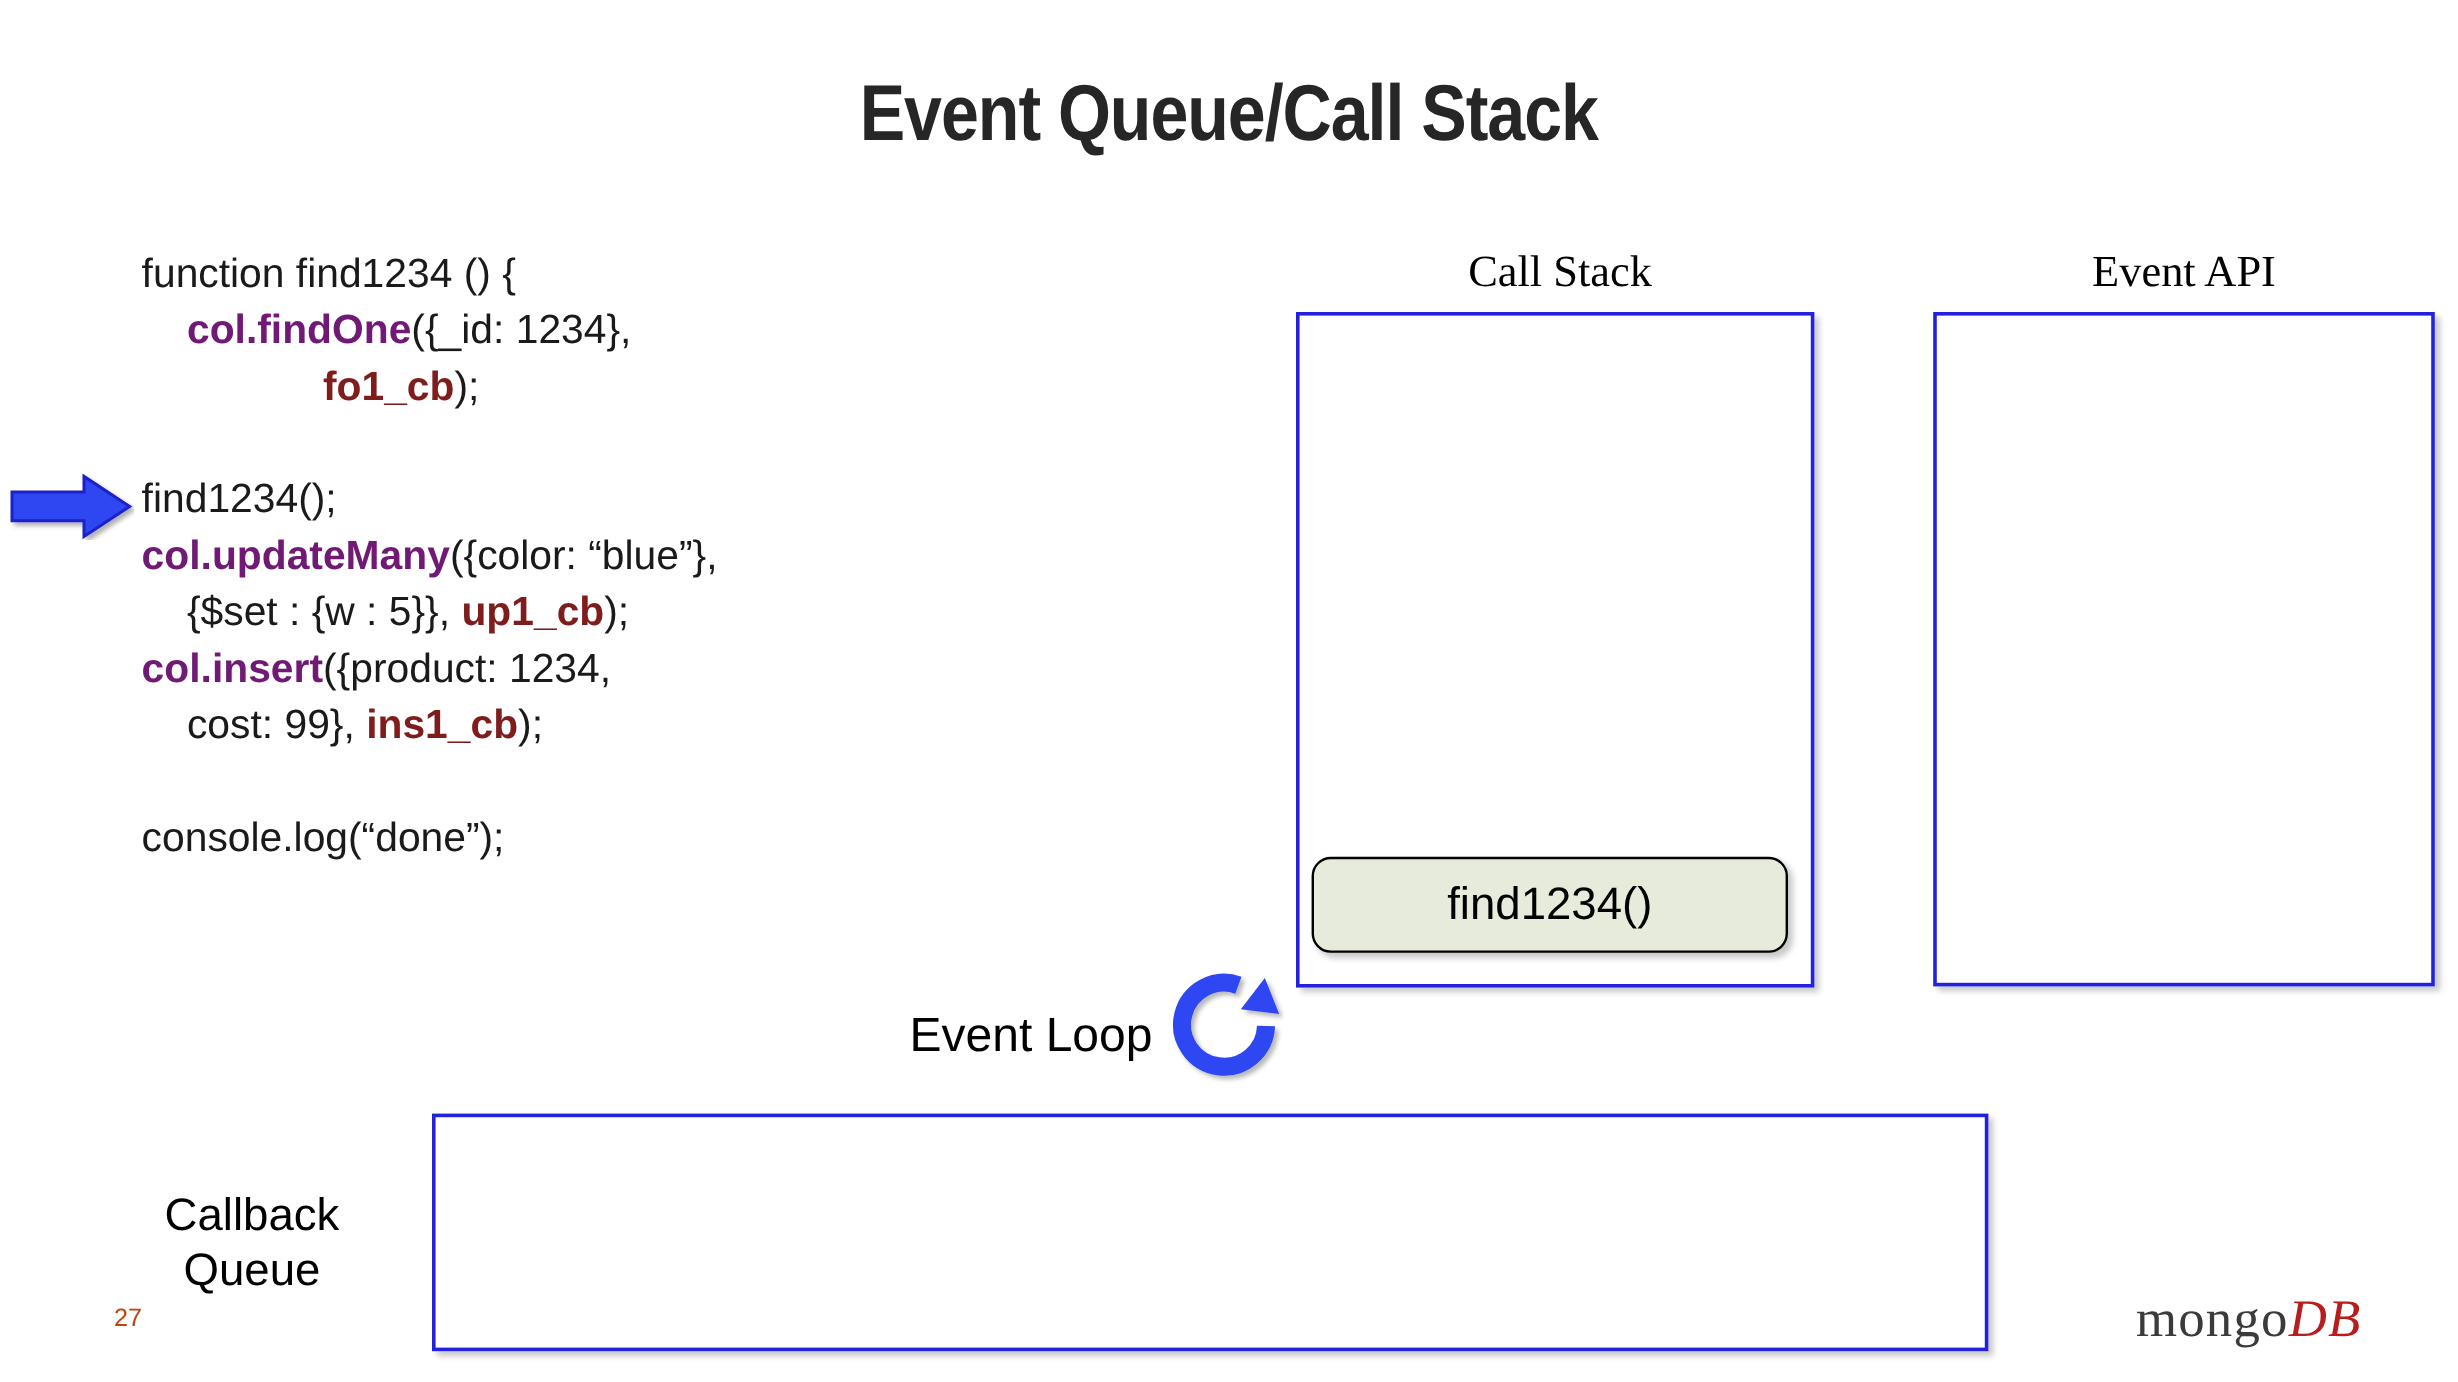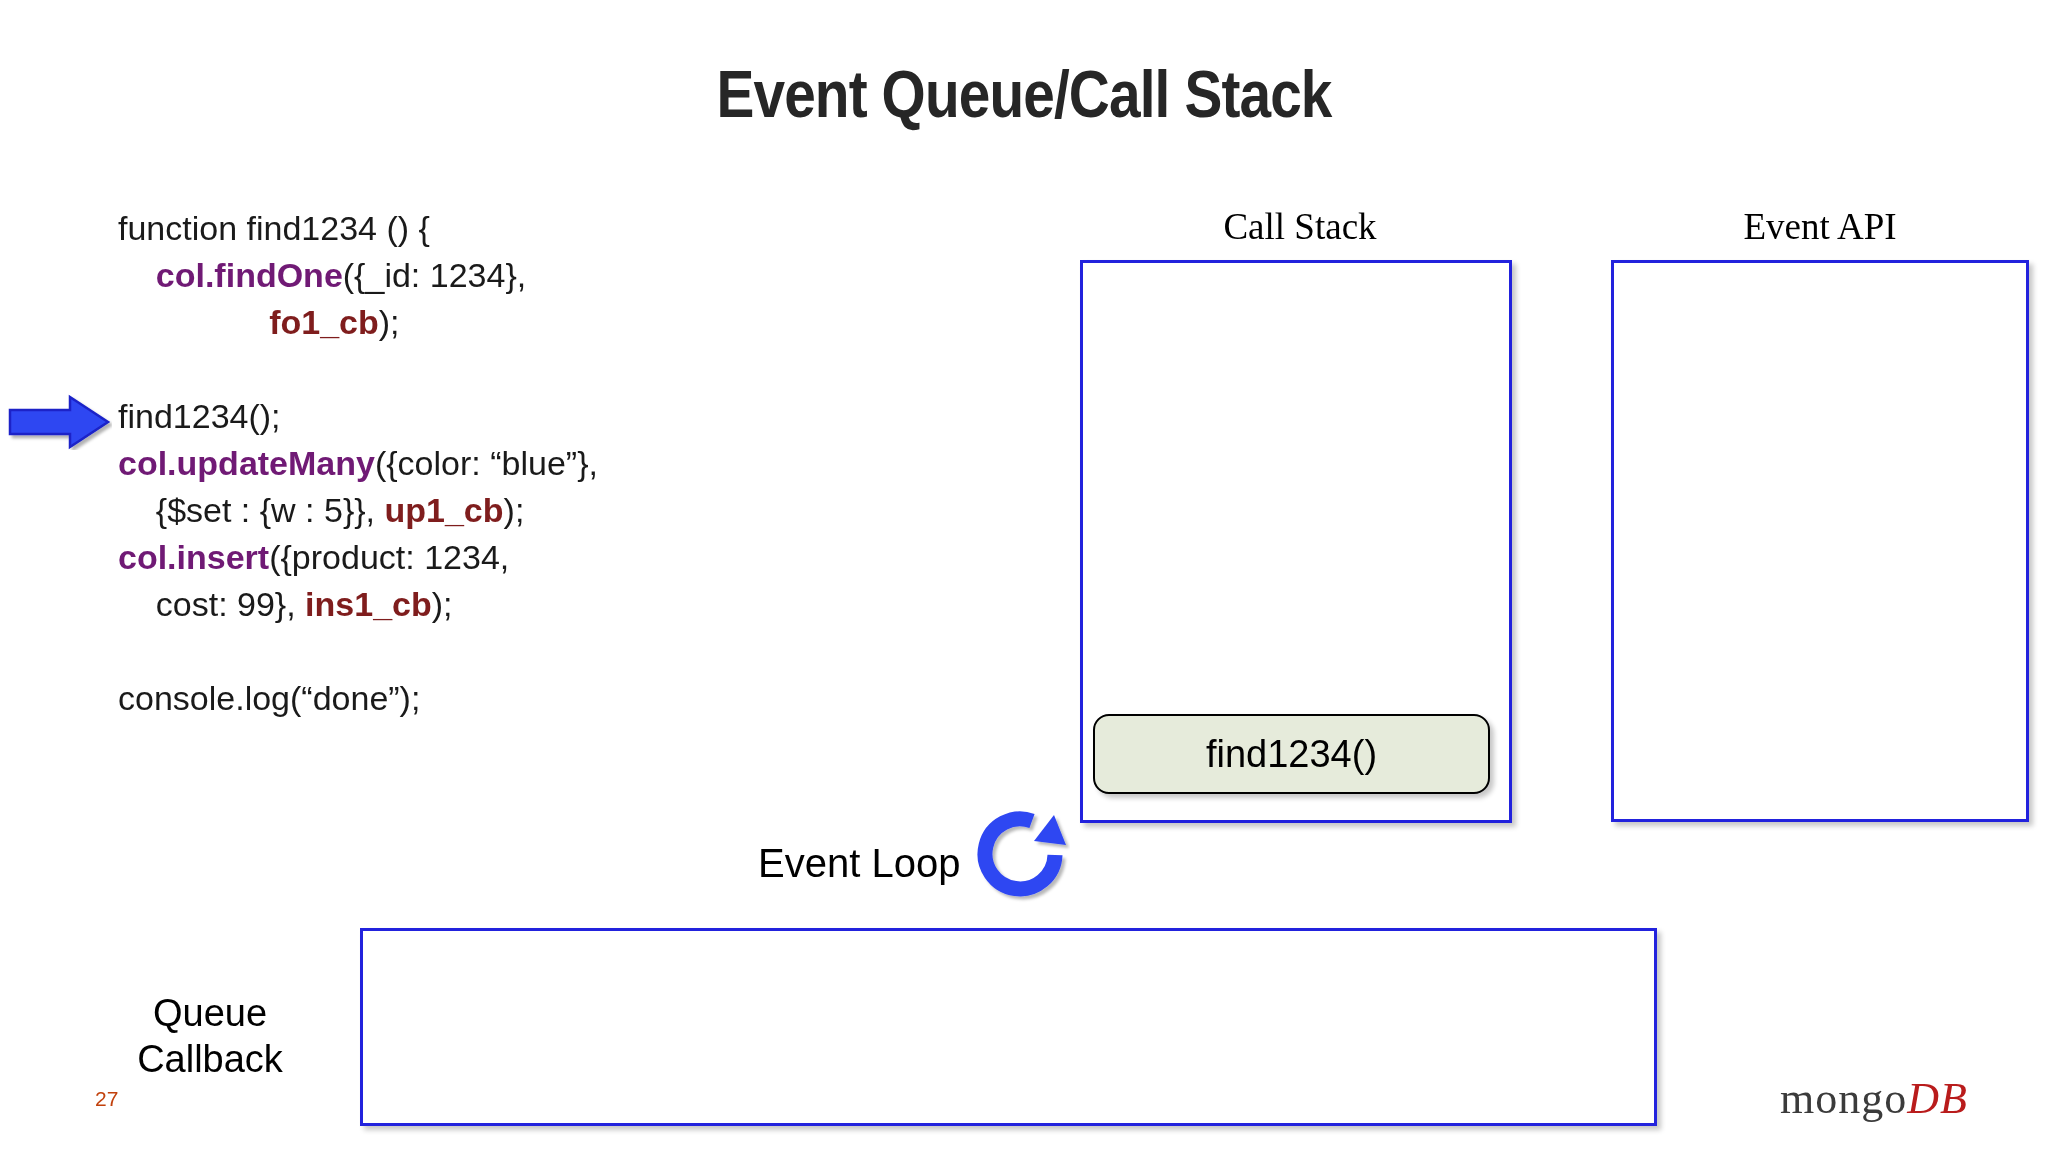--- a/index.html
+++ b/index.html
@@ -193,20 +193,20 @@
     </defs>
     <g filter="url(#sh2)">
       <path d="M62,16 A35,35 0 1 0 85,50" fill="none" stroke="#2f46f2" stroke-width="15" stroke-linecap="butt"></path>
       <path d="M84,10 L96,40 L64,36 Z" fill="#2f46f2"></path>
     </g>
   </svg>
 </div>
 
 <div class="panel-box" id="callback-queue-box"></div>
 <div id="callback-queue-label">
+  <div>Callback</div>
   <div>Queue</div>
-  <div>Callback</div>
 </div>
 
 <div id="page-number">27</div>
 <div id="mongodb-logo">
   <span class="mongo">mongo</span><span class="db">DB</span>
 </div>
 
 </body></html>

